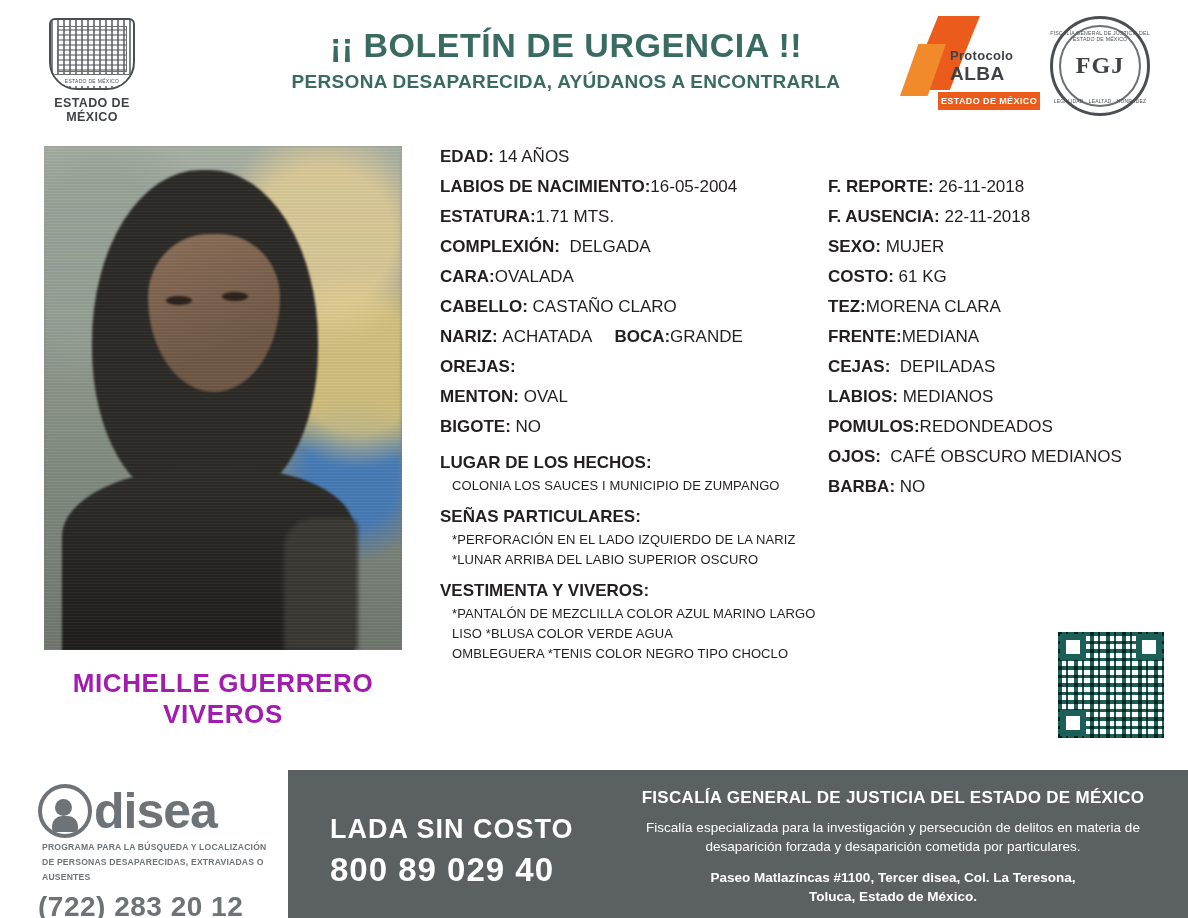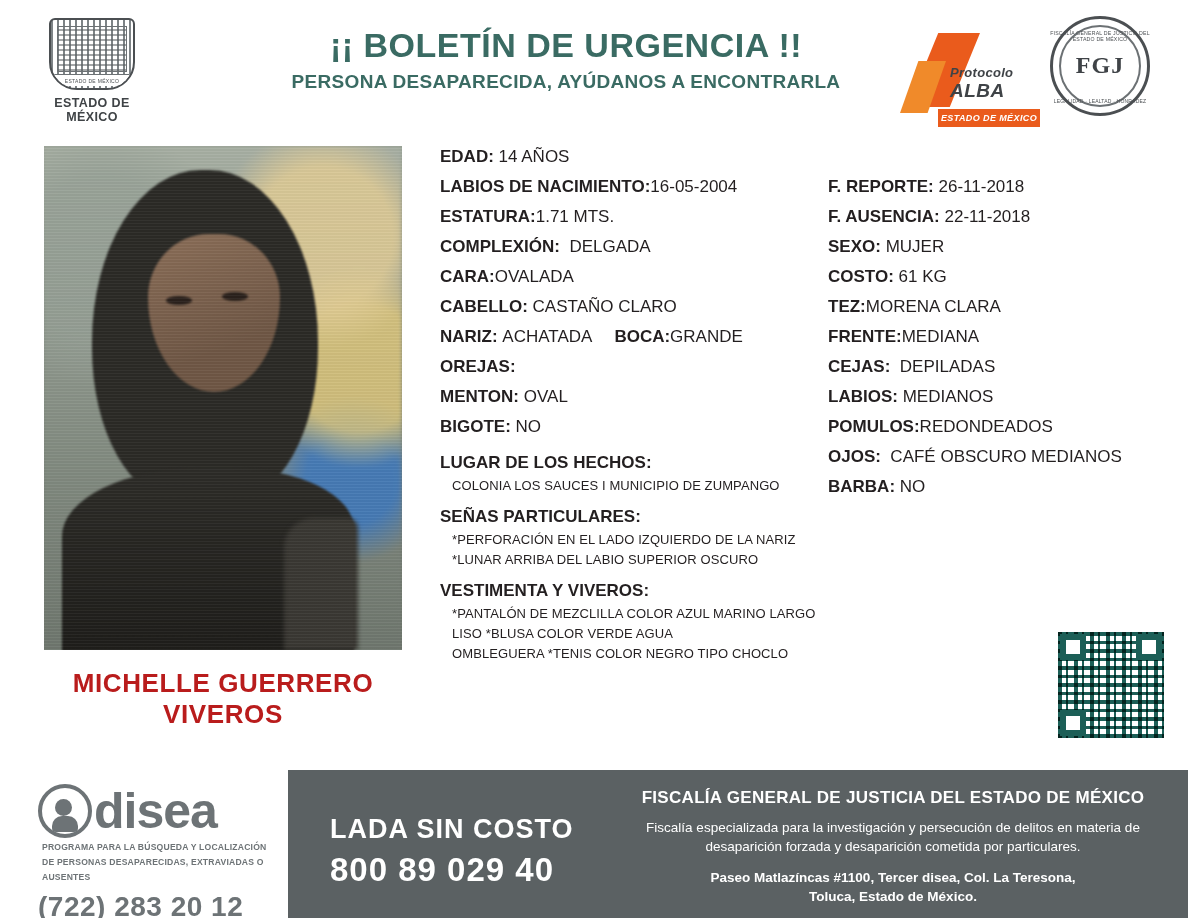--- a/index.html
+++ b/index.html
@@ -46,21 +46,21 @@
   .title-block { position:absolute; left:236px; top:26px; width:660px; text-align:center; }
   .title-main {
     font-size:34px; font-weight:bold; letter-spacing:.5px; color:#3a6b63;
     font-family:"Liberation Sans", sans-serif;
   }
   .title-sub {
     margin-top:6px; font-size:19px; font-weight:bold; letter-spacing:.3px; color:#3a6b63;
   }
 
   
-  .alba { position:absolute; left:898px; top:31px; width:142px; height:100px;font-style:italic; }
+  .alba { position:absolute; left:898px; top:14px; width:142px; height:100px; }
   .alba .arrow {
     position:absolute; left:10px; top:2px; width:72px; height:74px;
     background:#ea5b1c;
     clip-path:polygon(42% 0%, 100% 0%, 58% 100%, 0% 100%);
   }
   .alba .arrow2 {
     position:absolute; left:2px; top:30px; width:46px; height:52px;
     background:#f08a2a;
     clip-path:polygon(40% 0%, 100% 0%, 60% 100%, 0% 100%);
   }
@@ -135,21 +135,21 @@
   .photo .arm {
     position:absolute; left:240px; top:372px; width:74px; height:132px;
     background:#3a3833; filter:blur(2px); border-radius:30px 10px 0 0;
   }
   .photo .scan {
     position:absolute; inset:0;
     background:repeating-linear-gradient(0deg, rgba(255,255,255,.045) 0 1px, rgba(0,0,0,.03) 1px 3px);
   }
   .photo-name {
     margin-top:18px; text-align:center;
-    font-size:26px; font-weight:bold; letter-spacing:.6px; line-height:1.18; color:#b91c1c;
+    font-size:26px; font-weight:bold; letter-spacing:.6px; line-height:1.18; color:#a21caf;
   }
 
   
   #data-left { position:absolute; left:440px; top:142px; width:390px; }
   #data-right { position:absolute; left:828px; top:172px; width:360px; }
 
   .field { font-size:17px; line-height:30px; color:#231f20; white-space:nowrap; }
   .field .lbl { font-weight:bold; }
   .field .val { font-weight:normal; }
   .field.right { }

